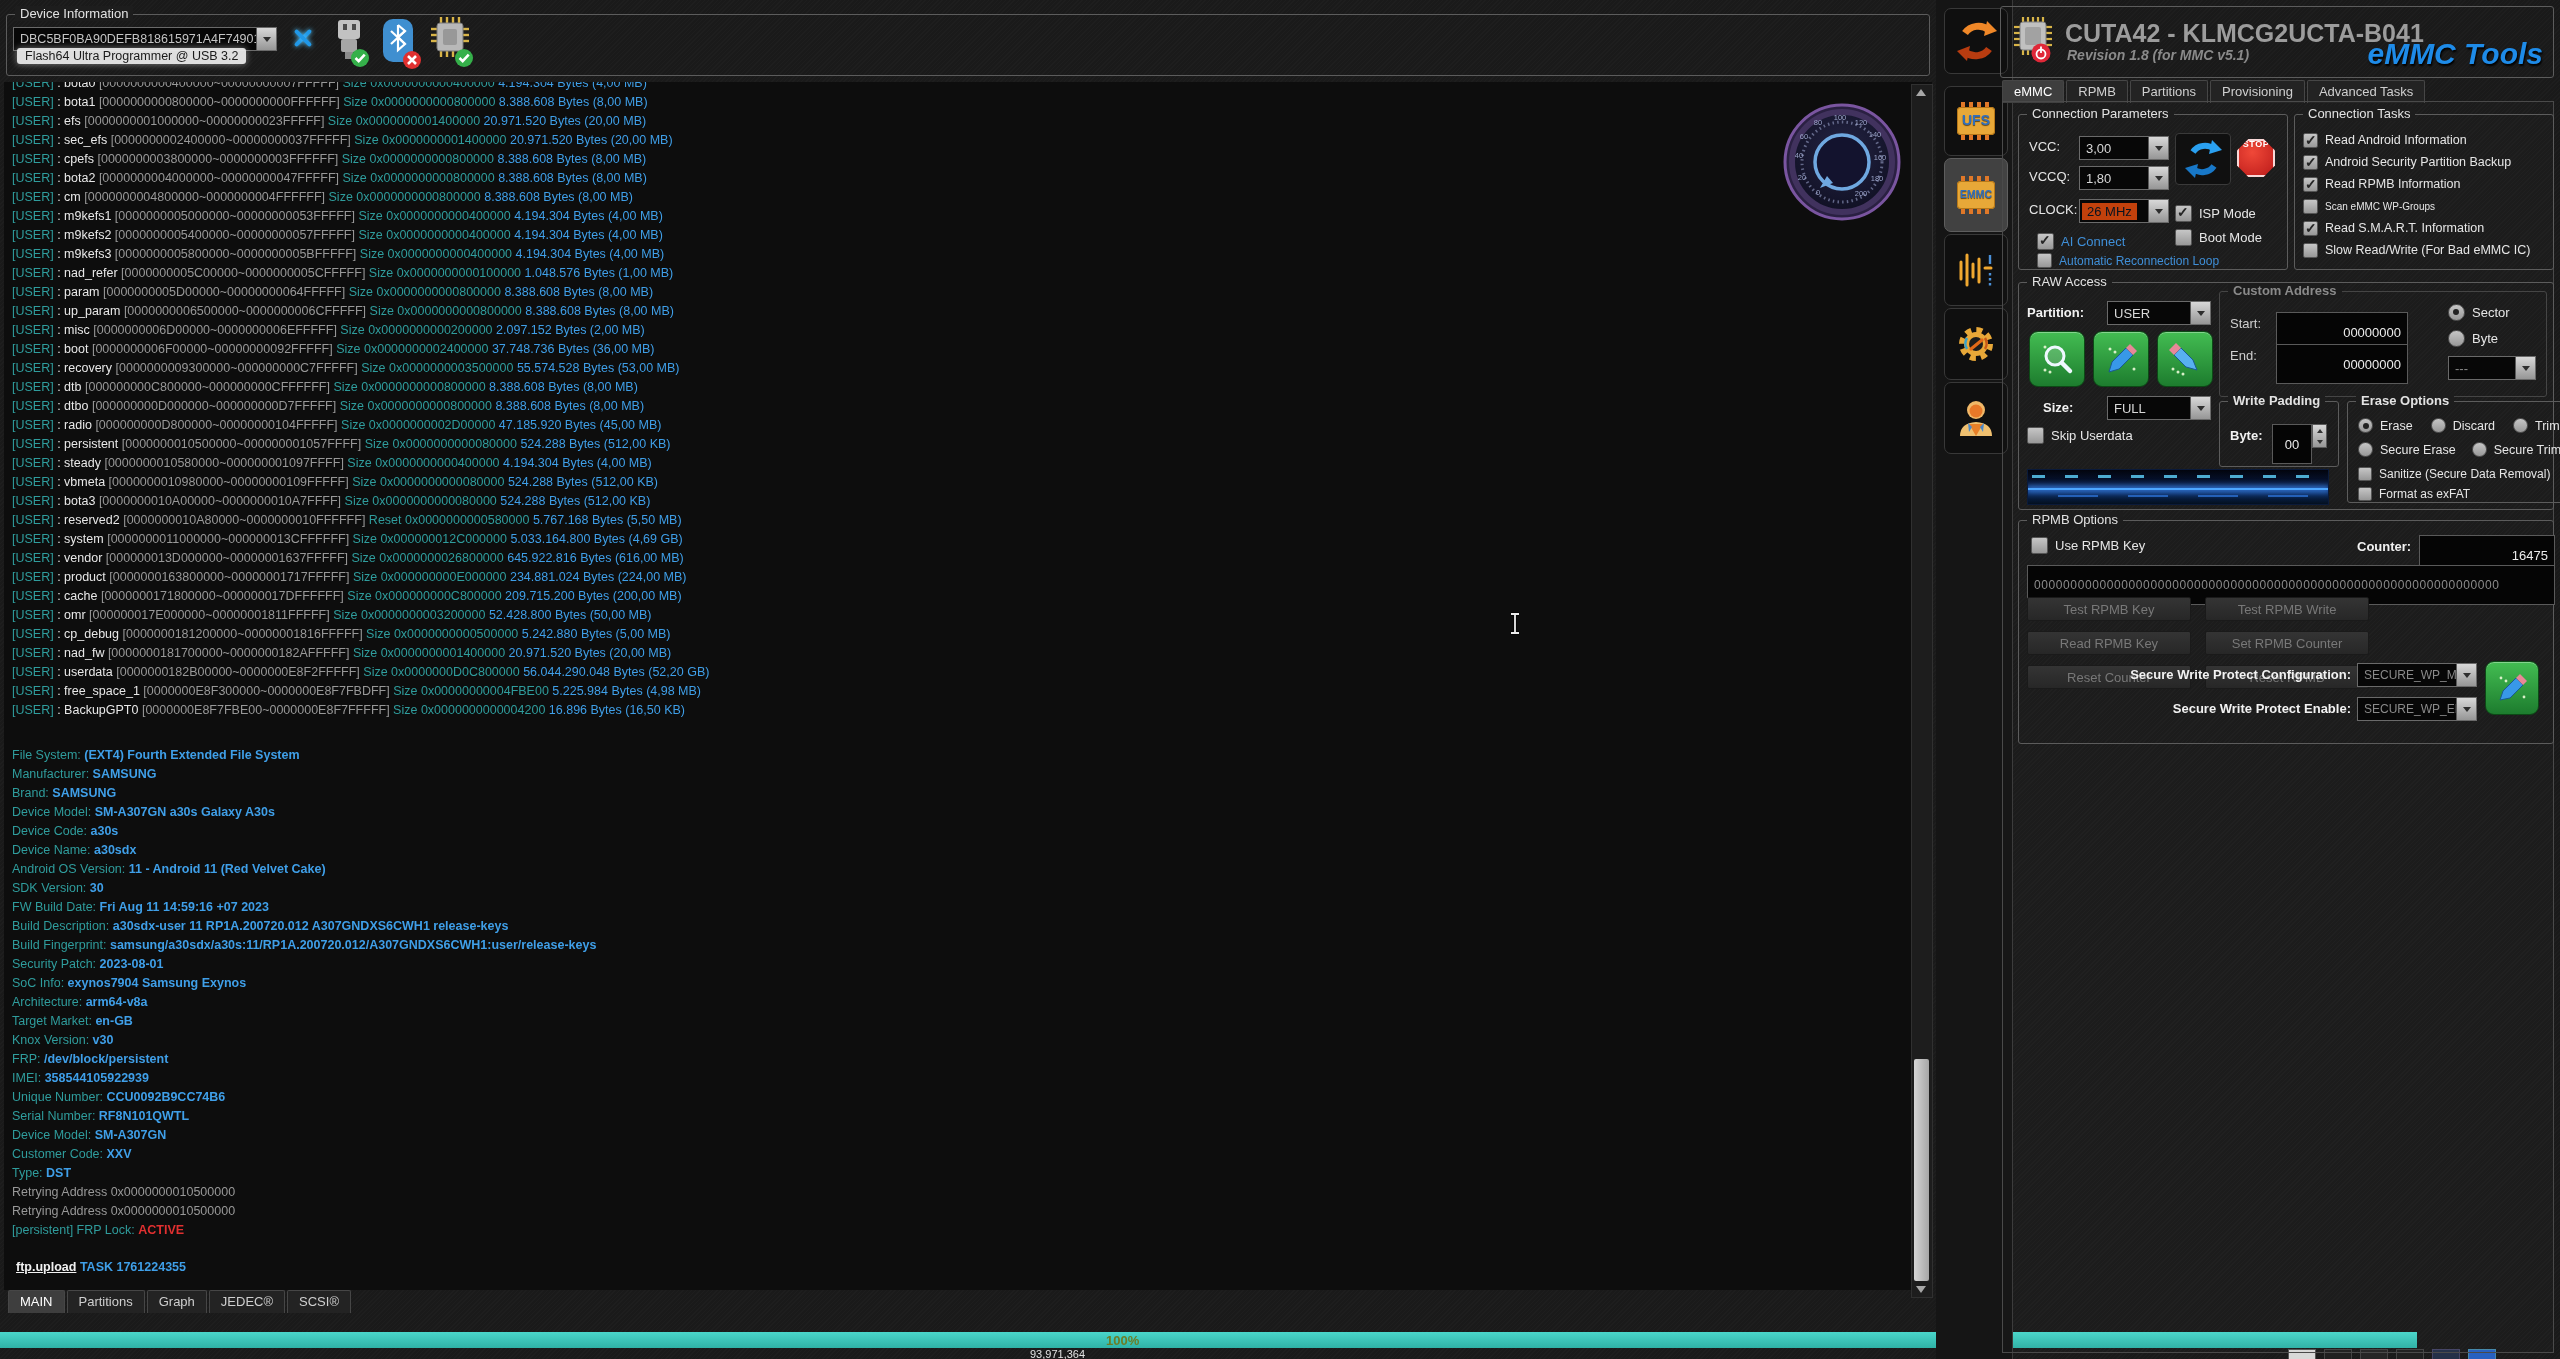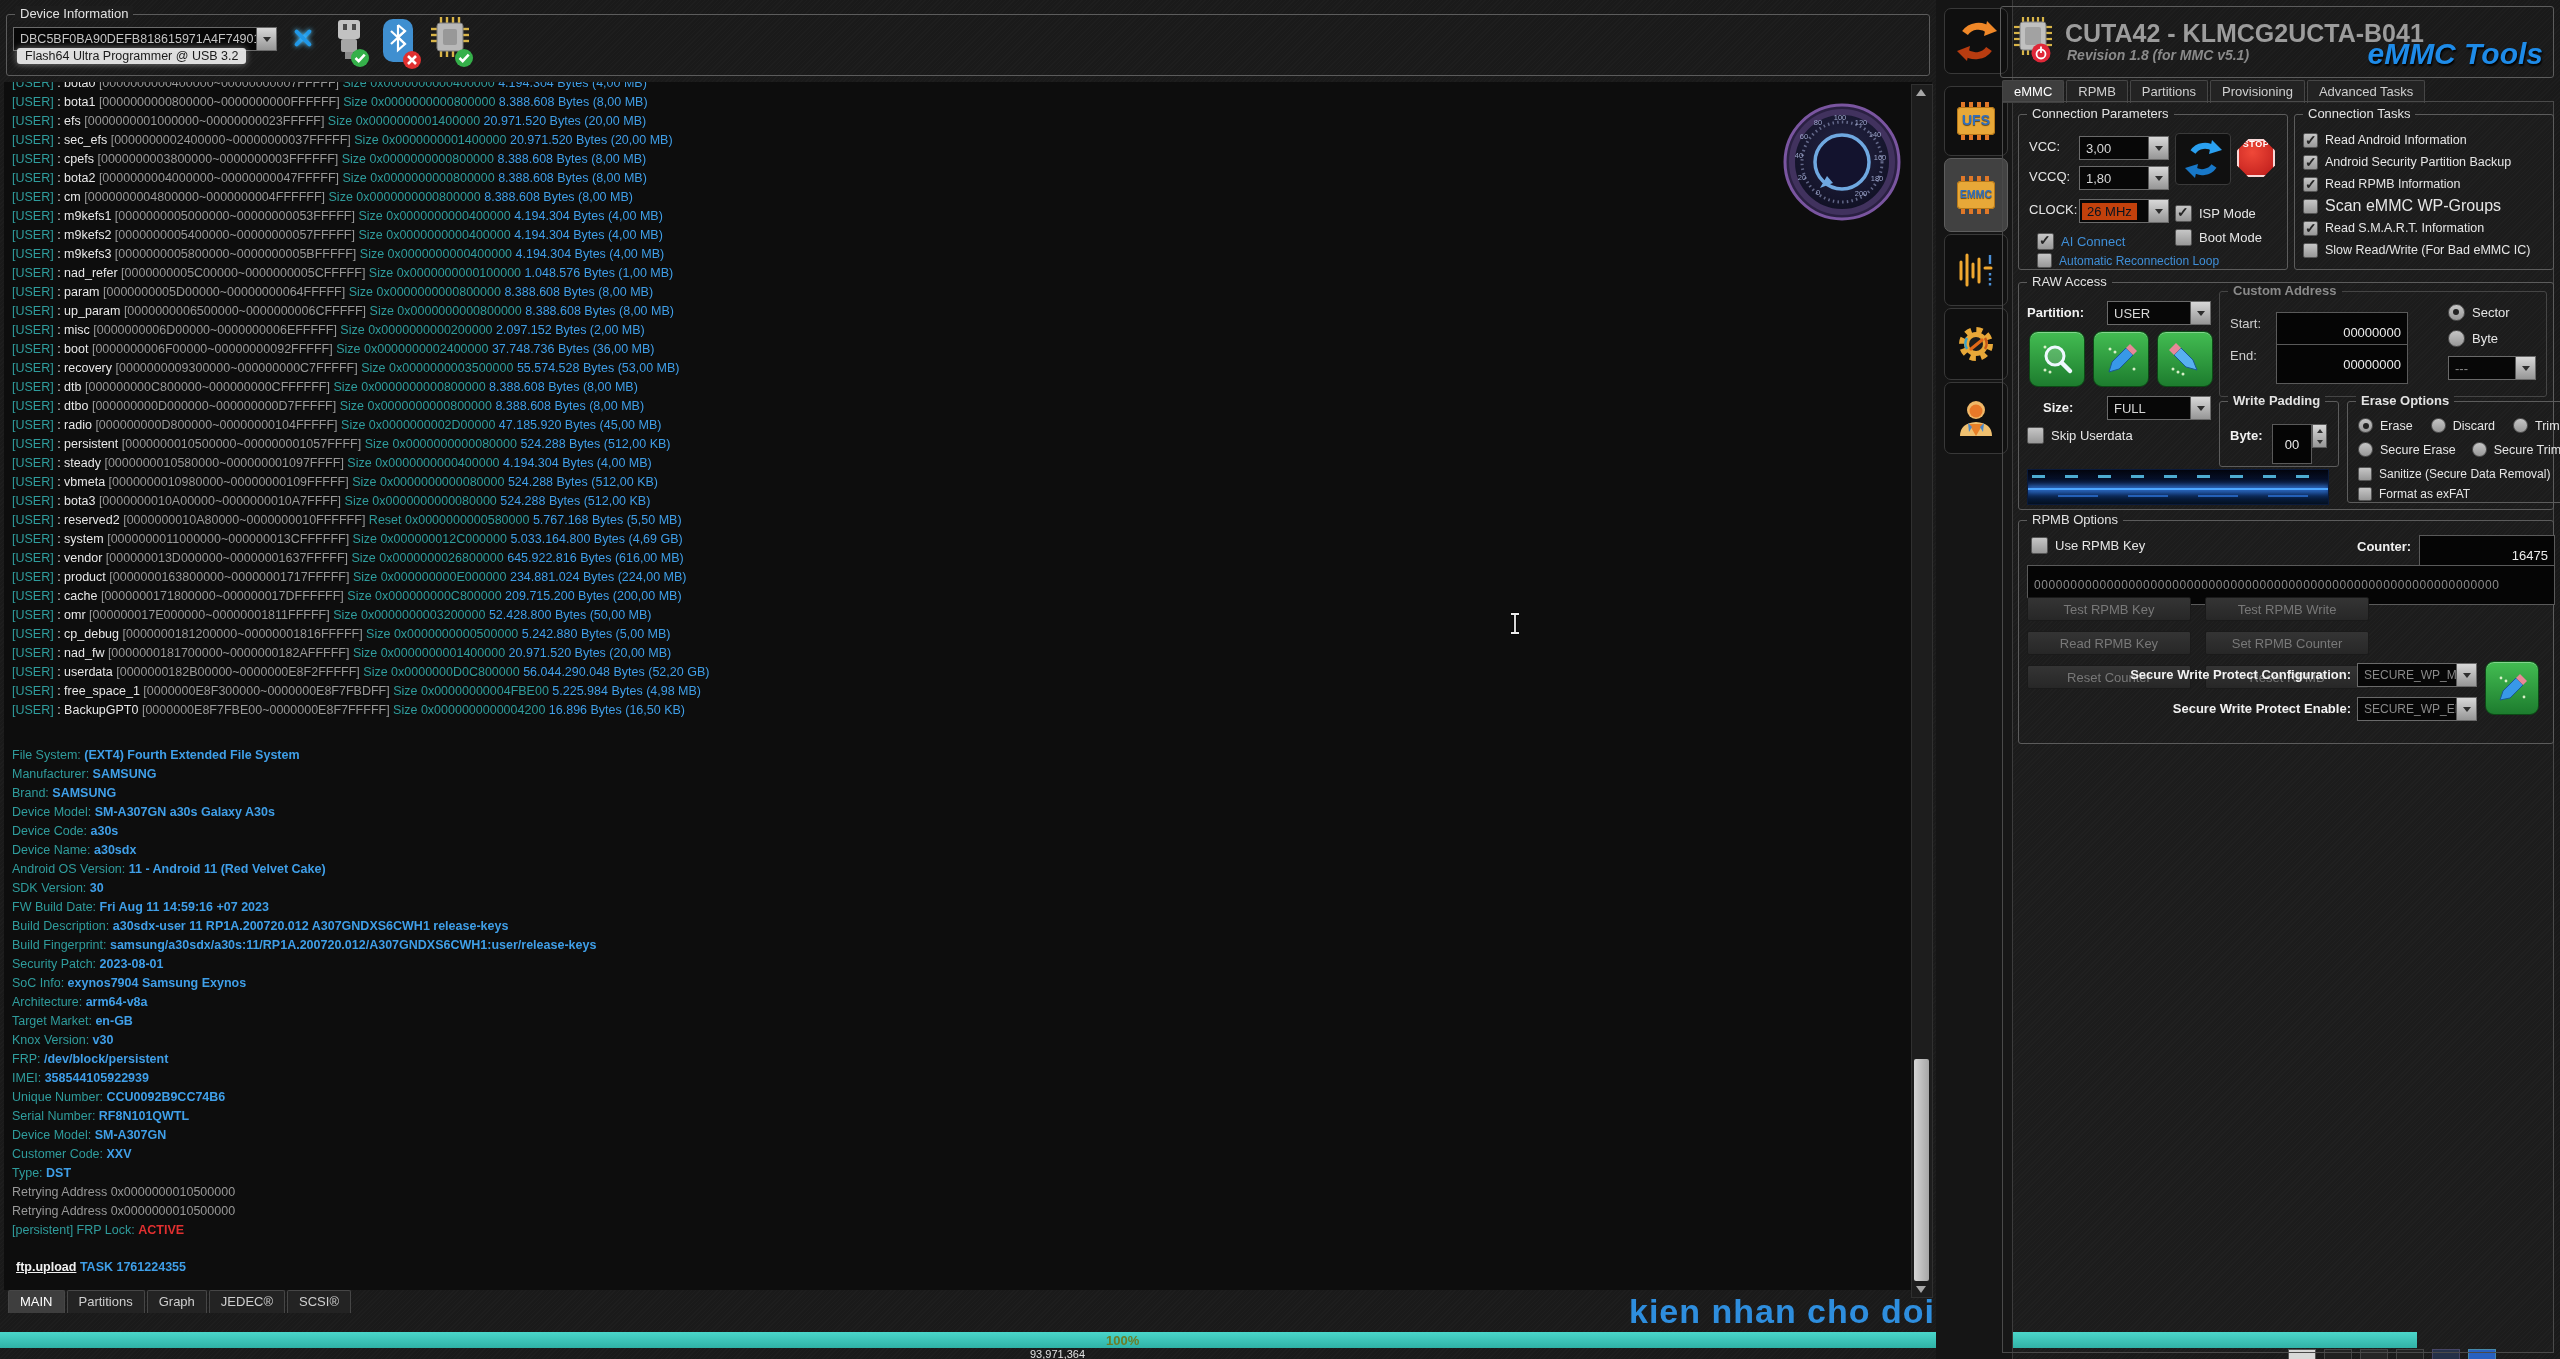--- a/index.html
+++ b/index.html
@@ -246,21 +246,20 @@
     <path d="M3 2 h8 M7 2 v19 M3 21 h8" stroke="#ededed" stroke-width="1.8" fill="none"></path>
   </svg>
 
   <div id="btabs" class="abs" style="left:8px;top:1290px;display:flex;">
       <span class="tab active">MAIN</span>
       <span class="tab">Partitions</span>
       <span class="tab">Graph</span>
       <span class="tab">JEDEC®</span>
       <span class="tab">SCSI®</span>
     </div>
-  <div class="abs" style="left:1510px;top:1292px;width:425px;text-align:right;font-size:34px;font-weight:bold;color:#2e8ede;letter-spacing:1px;white-space:nowrap;">kien nhan cho doi</div>
 
   <div class="abs" style="left:0;top:1332px;width:2417px;height:16px;background:linear-gradient(#4ad6ca,#2fb2a6);"></div>
   <div class="abs" style="left:1106px;top:1333px;font-size:13px;font-weight:bold;color:#6d7d26;">100%</div>
   <div class="abs" style="left:1030px;top:1348px;font-size:11px;color:#e2e2e2;">93,971,364</div>
 
   <div class="abs" style="left:2288px;top:1349px;display:flex;gap:8px;">
     <div style="width:26px;height:12px;background:#d8d8d8;border:1px solid #555;"></div>
     <div style="width:26px;height:12px;background:#202020;border:1px solid #444;"></div>
     <div style="width:26px;height:12px;background:#262626;border:1px solid #444;"></div>
     <div style="width:26px;height:12px;background:#202020;border:1px solid #444;"></div>
@@ -434,21 +433,21 @@
         <div class="ckrow" style="height: 22px;">
           <span class="cb on" style="width: 13px; height: 13px;"></span>
           <span class="cl" style="font-size: 12.5px;">Android Security Partition Backup</span>
         </div>
         <div class="ckrow" style="height: 22px;">
           <span class="cb on" style="width: 13px; height: 13px;"></span>
           <span class="cl" style="font-size: 12.5px;">Read RPMB Information</span>
         </div>
         <div class="ckrow" style="height: 22px;">
           <span class="cb" style="width: 13px; height: 13px;"></span>
-          <span class="cl" style="font-size: 16px;">Scan eMMC WP-Groups</span>
+          <span class="cl" style="font-size: 10px;">Scan eMMC WP-Groups</span>
         </div>
         <div class="ckrow" style="height: 22px;">
           <span class="cb on" style="width: 13px; height: 13px;"></span>
           <span class="cl" style="font-size: 12.5px;">Read S.M.A.R.T. Information</span>
         </div>
         <div class="ckrow" style="height: 22px;">
           <span class="cb" style="width: 13px; height: 13px;"></span>
           <span class="cl" style="font-size: 12.5px;">Slow Read/Write (For Bad eMMC IC)</span>
         </div>
       </div>

